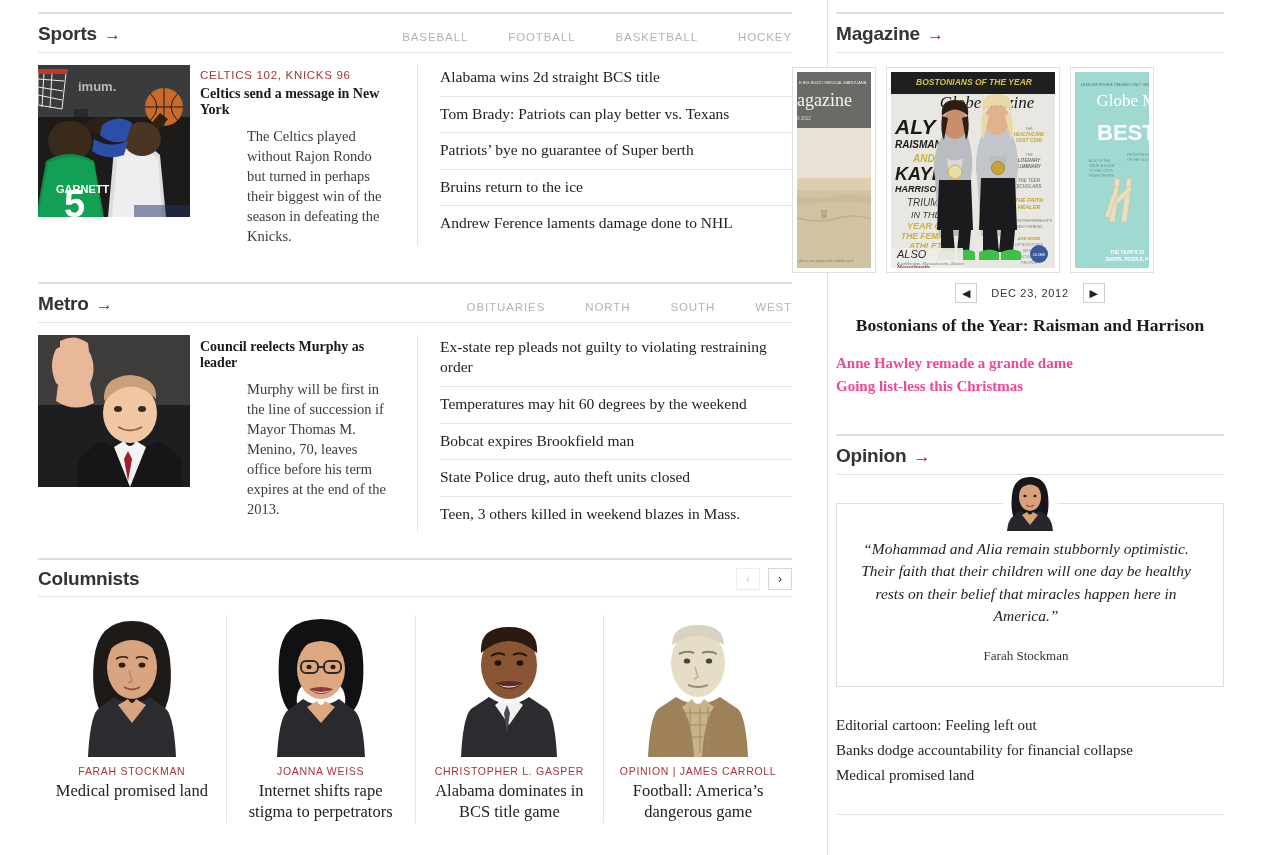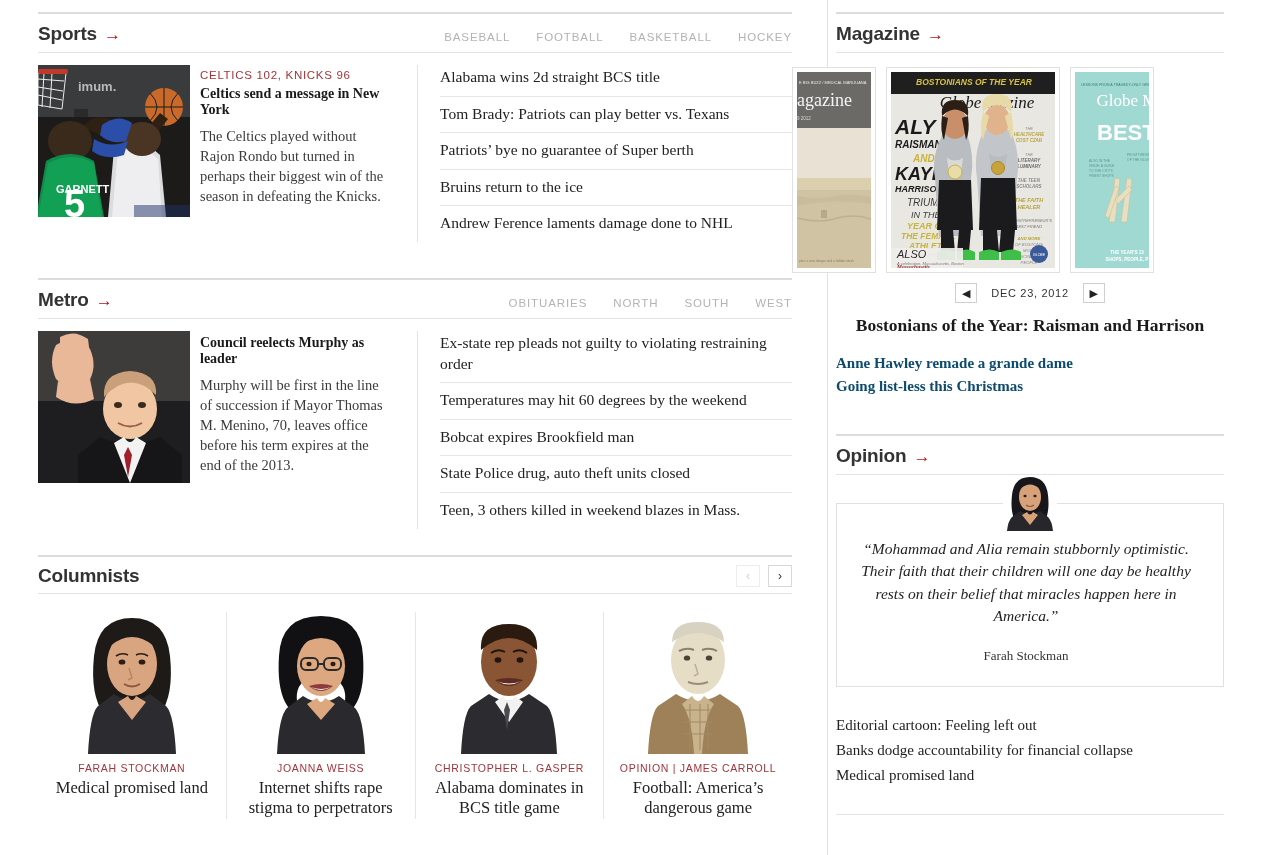--- a/index.html
+++ b/index.html
@@ -27,21 +27,21 @@
     border-top: 2px solid #dcdcdc;
     border-bottom: 1px solid #e3e3e3;
     padding: 9px 0 7px 0;
     margin-top: 12px;
   }
   .section-title {
     font-size: 19px; font-weight: bold; color: #333;
     letter-spacing: -0.2px; display: flex; align-items: baseline; gap: 7px;
   }
   .arrow-ico { color: #b4121b; font-size: 17px; line-height: 1; font-weight: bold; }
-  .sub-nav { display: flex; gap: 26px; padding-bottom: 2px; }
+  .sub-nav { display: flex; gap: 40px; padding-bottom: 2px; }
   .sub-nav a {
     font-size: 11.5px; color: #b3b3b3; letter-spacing: 0.9px;
     text-decoration: none; text-transform: uppercase;
   }
 
   .story-block { display: flex; gap: 0; padding-top: 12px; }
   .lead-photo {
     width: 152px; height: 152px; flex: 0 0 152px;
     background: #bef264; overflow: hidden; position: relative;
   }
@@ -50,21 +50,21 @@
     color: #a3353b; font-size: 11.5px; letter-spacing: 0.7px;
     text-transform: uppercase; margin-bottom: 5px;
   }
   .lead-hed {
     font-family: "Liberation Serif", serif;
     font-size: 14px; font-weight: bold; line-height: 1.17;
     color: #1a1a1a; margin: 0 0 7px 0;
   }
   .lead-dek {
     font-family: "Liberation Serif", serif;
-    font-size: 14.5px; line-height: 1.38; color: #3b3b3b;
+    font-size: 14.5px; line-height: 1.38; color: #3b3b3b; margin-left: 47px;
   }
   .headline-list {
     flex: 1; border-left: 1px solid #e3e3e3; padding-left: 22px; margin-left: 12px;
   }
   .headline-list .hl {
     font-family: "Liberation Serif", serif;
     font-size: 15.5px; line-height: 1.33; color: #222;
     padding: 7px 0 8px 0; border-bottom: 1px solid #e6e6e6;
     text-decoration: none; display: block;
   }
@@ -126,21 +126,21 @@
   }
   .pgdate { font-size: 11px; letter-spacing: 0.7px; color: #333; }
   .mag-hed {
     font-family: "Liberation Serif", serif;
     font-size: 17.5px; font-weight: bold; text-align: center;
     margin-top: 12px; color: #1a1a1a;
   }
   .mag-links { margin-top: 16px; }
   .mag-links a {
     display: block; font-family: "Liberation Serif", serif;
-    font-size: 15px; font-weight: bold; color: #0c4a6e;
+    font-size: 15px; font-weight: bold; color: #ec4899;
     text-decoration: none; padding: 3px 0;
   }
 
   .opinion-head {
     border-top: 2px solid #dcdcdc; border-bottom: 1px solid #e3e3e3;
     padding: 9px 0 7px 0; margin-top: 36px;
   }
   .quote-wrap { position: relative; margin-top: 28px; }
   .quote-avatar {
     position: absolute; top: -28px; left: 50%; transform: translateX(-50%);

